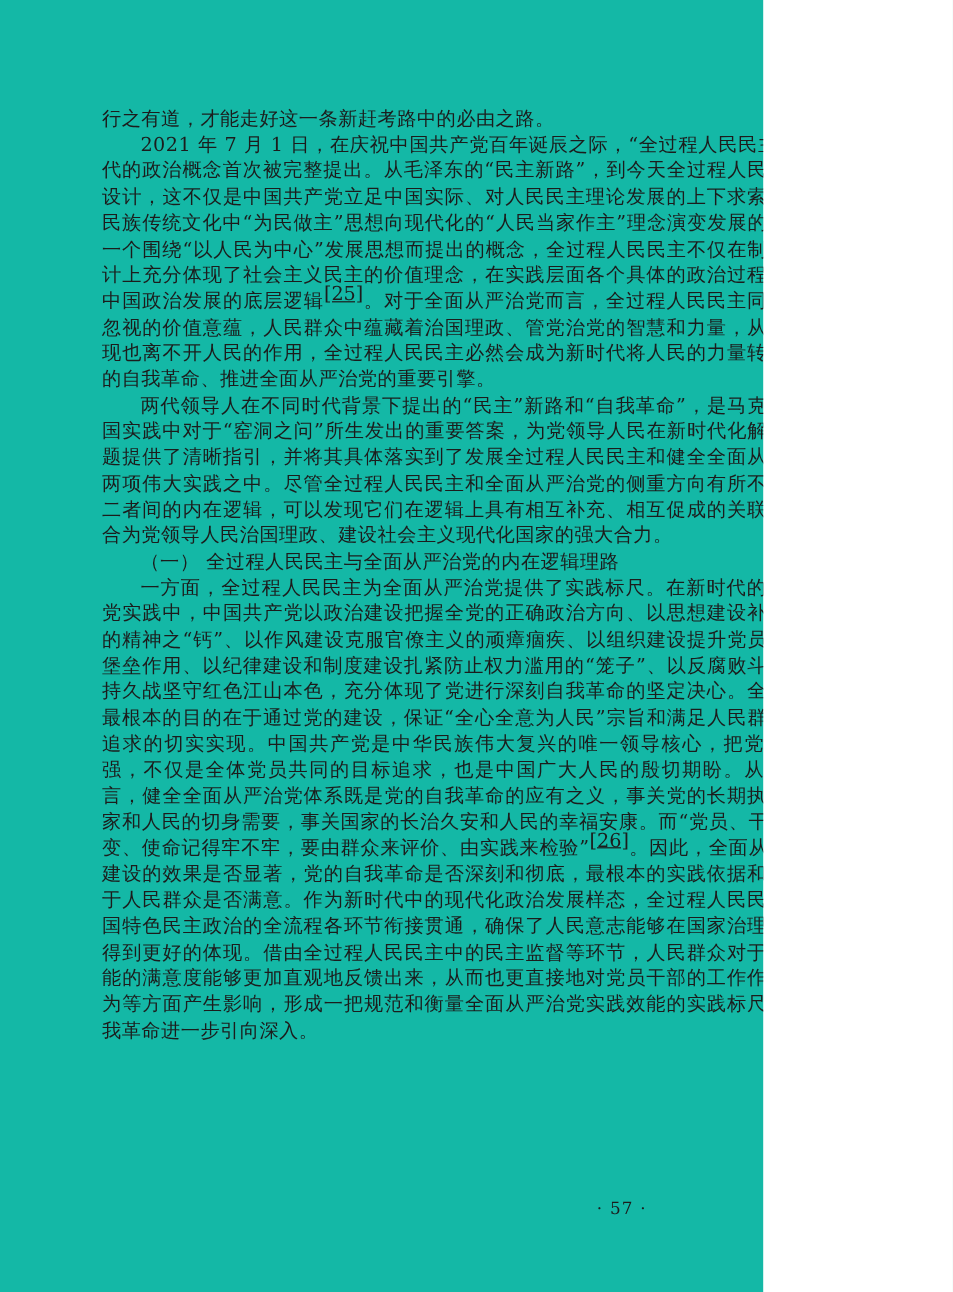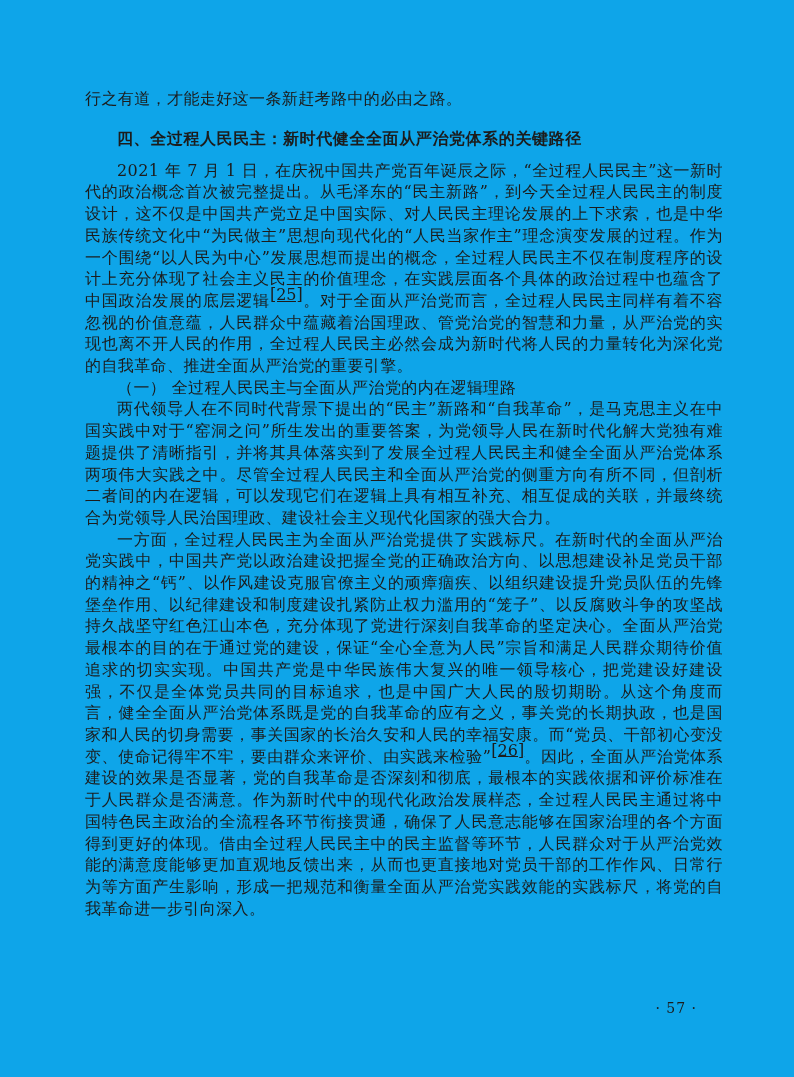--- a/index.html
+++ b/index.html
@@ -2,23 +2,23 @@
 <html lang="zh"><head>
 <meta charset="utf-8">
 <style>
   html, body {
     margin: 0;
     padding: 0;
     background: #ffffff;
   }
   .page {
     position: relative;
-    width: 794px;
+    width: 636px;
     height: 1077px;
-    background: #0ea5e9;
+    background: #14b8a6;
     overflow: hidden;
     font-family: "DejaVu Serif", "Liberation Serif", serif;
     color: #1c1c1c;
   }
   .content {
     position: absolute;
     left: 85px;
     top: 88px;
     width: 638px;
   }
@@ -61,29 +61,28 @@
   }
 </style>
 </head>
 <body>
 
 <div class="page">
   <div class="content">
 
     <p class="no-indent">行之有道，才能走好这一条新赶考路中的必由之路。</p>
 
-    <h2 class="section-heading">四、全过程人民民主：新时代健全全面从严治党体系的关键路径</h2>
 
     <p>
       <span>2021 年 7 月 1 日，在庆祝中国共产党百年诞辰之际，“全过程人民民主”这一新时代的政治概念首次被完整提出。从毛泽东的“民主新路”，到今天全过程人民民主的制度设计，这不仅是中国共产党立足中国实际、对人民民主理论发展的上下求索，也是中华民族传统文化中“为民做主”思想向现代化的“人民当家作主”理念演变发展的过程。作为一个围绕“以人民为中心”发展思想而提出的概念，全过程人民民主不仅在制度程序的设计上充分体现了社会主义民主的价值理念，在实践层面各个具体的政治过程中也蕴含了中国政治发展的底层逻辑</span><sup class="cite">[25]</sup><span>。对于全面从严治党而言，全过程人民民主同样有着不容忽视的价值意蕴，人民群众中蕴藏着治国理政、管党治党的智慧和力量，从严治党的实现也离不开人民的作用，全过程人民民主必然会成为新时代将人民的力量转化为深化党的自我革命、推进全面从严治党的重要引擎。</span>
     </p>
 
+    <p>两代领导人在不同时代背景下提出的“民主”新路和“自我革命”，是马克思主义在中国实践中对于“窑洞之问”所生发出的重要答案，为党领导人民在新时代化解大党独有难题提供了清晰指引，并将其具体落实到了发展全过程人民民主和健全全面从严治党体系两项伟大实践之中。尽管全过程人民民主和全面从严治党的侧重方向有所不同，但剖析二者间的内在逻辑，可以发现它们在逻辑上具有相互补充、相互促成的关联，并最终统合为党领导人民治国理政、建设社会主义现代化国家的强大合力。</p>
+
     <p>（一） 全过程人民民主与全面从严治党的内在逻辑理路</p>
-
-    <p>两代领导人在不同时代背景下提出的“民主”新路和“自我革命”，是马克思主义在中国实践中对于“窑洞之问”所生发出的重要答案，为党领导人民在新时代化解大党独有难题提供了清晰指引，并将其具体落实到了发展全过程人民民主和健全全面从严治党体系两项伟大实践之中。尽管全过程人民民主和全面从严治党的侧重方向有所不同，但剖析二者间的内在逻辑，可以发现它们在逻辑上具有相互补充、相互促成的关联，并最终统合为党领导人民治国理政、建设社会主义现代化国家的强大合力。</p>
 
     <p>
       <span>一方面，全过程人民民主为全面从严治党提供了实践标尺。在新时代的全面从严治党实践中，中国共产党以政治建设把握全党的正确政治方向、以思想建设补足党员干部的精神之“钙”、以作风建设克服官僚主义的顽瘴痼疾、以组织建设提升党员队伍的先锋堡垒作用、以纪律建设和制度建设扎紧防止权力滥用的“笼子”、以反腐败斗争的攻坚战持久战坚守红色江山本色，充分体现了党进行深刻自我革命的坚定决心。全面从严治党最根本的目的在于通过党的建设，保证“全心全意为人民”宗旨和满足人民群众期待价值追求的切实实现。中国共产党是中华民族伟大复兴的唯一领导核心，把党建设好建设强，不仅是全体党员共同的目标追求，也是中国广大人民的殷切期盼。从这个角度而言，健全全面从严治党体系既是党的自我革命的应有之义，事关党的长期执政，也是国家和人民的切身需要，事关国家的长治久安和人民的幸福安康。而“党员、干部初心变没变、使命记得牢不牢，要由群众来评价、由实践来检验”</span><sup class="cite">[26]</sup><span>。因此，全面从严治党体系建设的效果是否显著，党的自我革命是否深刻和彻底，最根本的实践依据和评价标准在于人民群众是否满意。作为新时代中的现代化政治发展样态，全过程人民民主通过将中国特色民主政治的全流程各环节衔接贯通，确保了人民意志能够在国家治理的各个方面得到更好的体现。借由全过程人民民主中的民主监督等环节，人民群众对于从严治党效能的满意度能够更加直观地反馈出来，从而也更直接地对党员干部的工作作风、日常行为等方面产生影响，形成一把规范和衡量全面从严治党实践效能的实践标尺，将党的自我革命进一步引向深入。</span>
     </p>
 
 
   </div>
 
   <div class="page-number">· 57 ·</div>
 </div>

